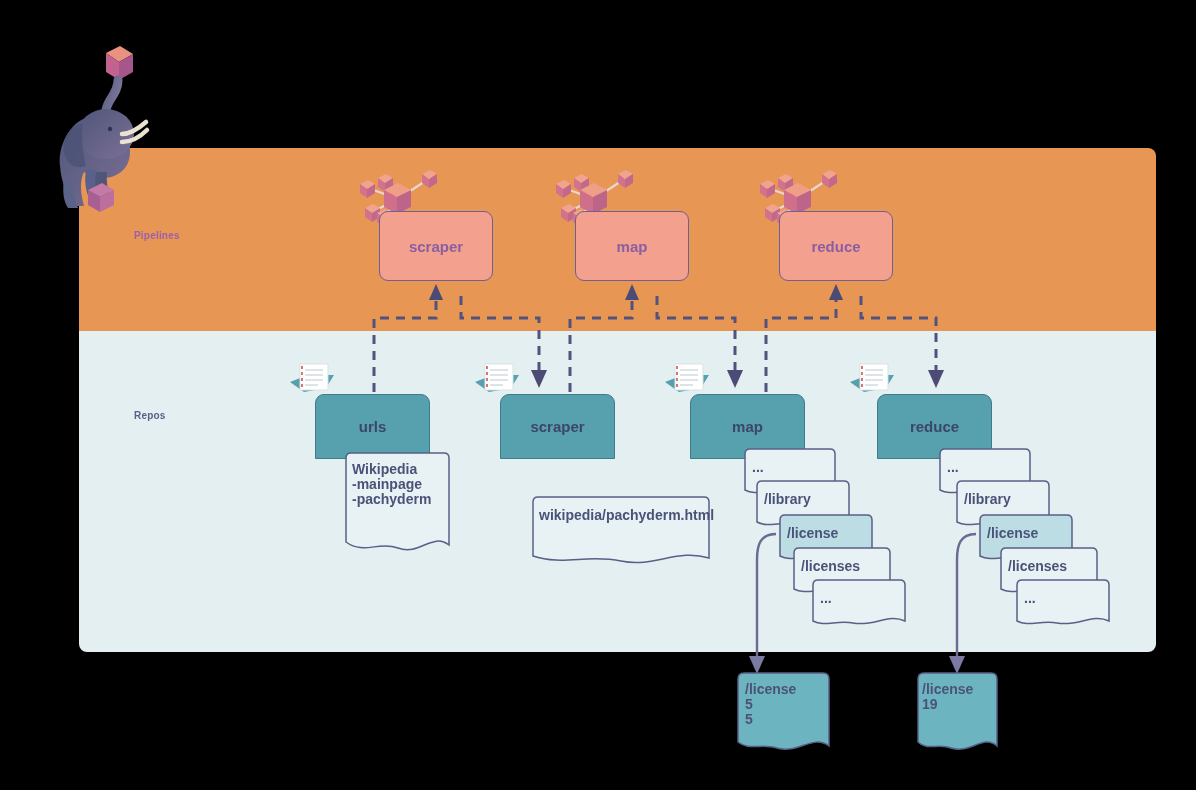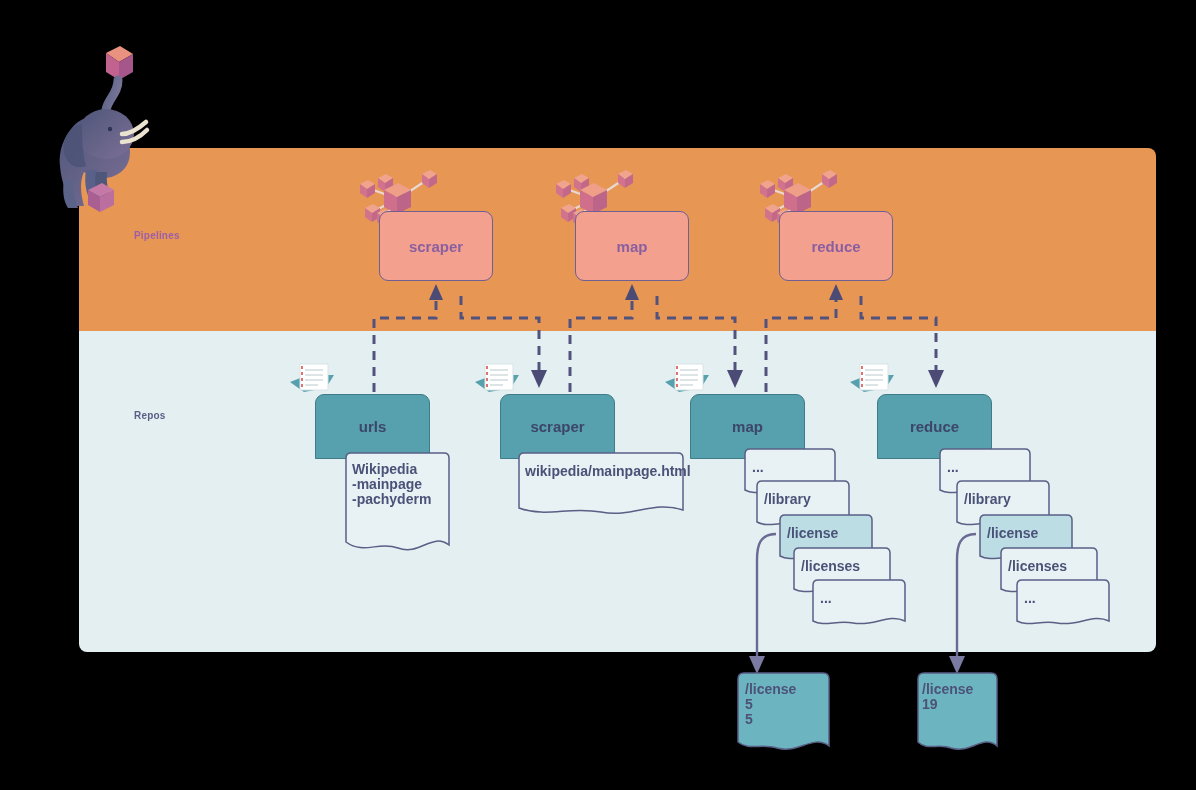--- a/index.html
+++ b/index.html
@@ -321,27 +321,27 @@
       <line x1="19" y1="12" x2="37" y2="12"></line>
         <line x1="19" y1="17" x2="37" y2="17"></line>
       <line x1="19" y1="22" x2="37" y2="22"></line>
         <line x1="19" y1="27" x2="32" y2="27"></line>
     </g>
     <line x1="16" y1="8" x2="16" y2="30" stroke="#d94f4f" stroke-width="1.6" stroke-dasharray="3 3"></line>
   </svg>
   <div class="repo" style="left:500px;top:394px;">
     <span>scraper</span>
   </div>
-  <div class="filecard" style="left:513px;top:452px;width:176px;height:66px;">
-    <svg width="176" height="66" viewBox="0 0 176 66">
-      <path d="M6,6 Q6,1 11,1 L165,1 Q170,1 170,6 L170,58
-               C140,48 120,66 88,60 C56,54 34,66 6,56 Z" fill="#e8f2f4" stroke="#5a5f86" stroke-width="1.5"></path>
-    </svg>
-    <div class="fc-text">
-      <span class="ln">wikipedia/mainpage.html</span>
+  <div class="filecard" style="left:527px;top:496px;width:188px;height:72px;">
+    <svg width="188" height="72" viewBox="0 0 188 72">
+      <path d="M6,6 Q6,1 11,1 L177,1 Q182,1 182,6 L182,62
+               C150,52 128,72 94,65 C60,58 36,70 6,60 Z" fill="#e8f2f4" stroke="#5a5f86" stroke-width="1.5"></path>
+    </svg>
+    <div class="fc-text">
+      <span class="ln">wikipedia/pachyderm.html</span>
     </div>
   </div>
 
   <svg class="doc-icon" style="left:661px;top:358px;" viewBox="0 0 58 42">
     <path d="M4,24 L22,17 L48,17 L40,30 L18,34 Z" fill="#56a1ad"></path>
     <polygon points="14,6 42,6 42,32 14,32" fill="#ffffff" stroke="#d9e3e5" stroke-width="1"></polygon>
     <g stroke="#cfd9dc" stroke-width="1.4">
       <line x1="19" y1="12" x2="37" y2="12"></line>
         <line x1="19" y1="17" x2="37" y2="17"></line>
       <line x1="19" y1="22" x2="37" y2="22"></line>

